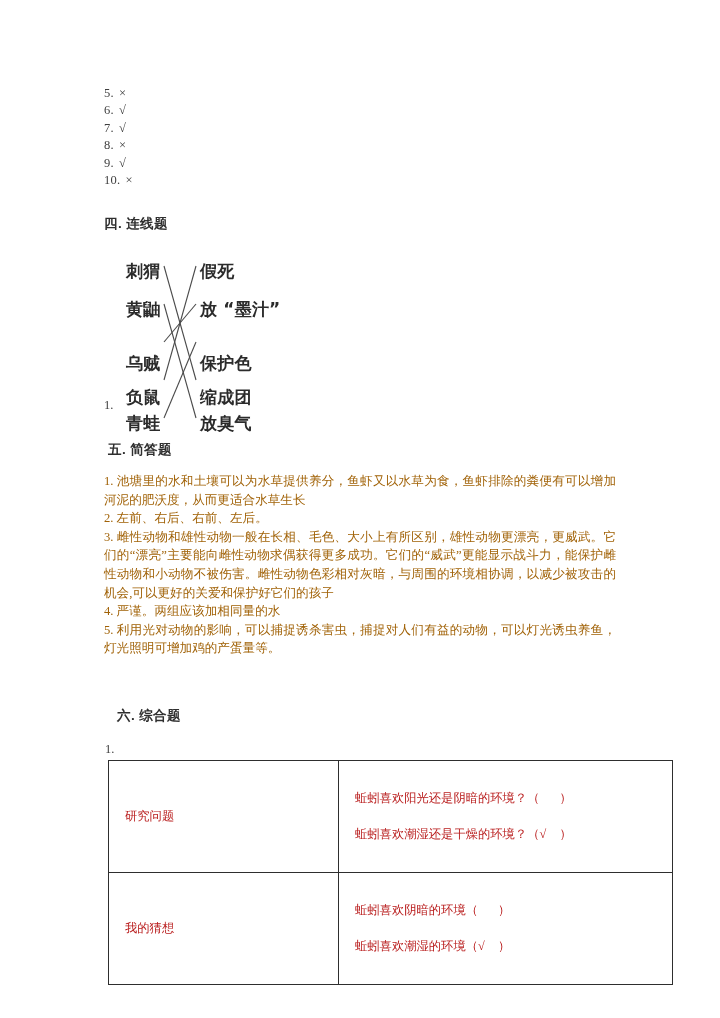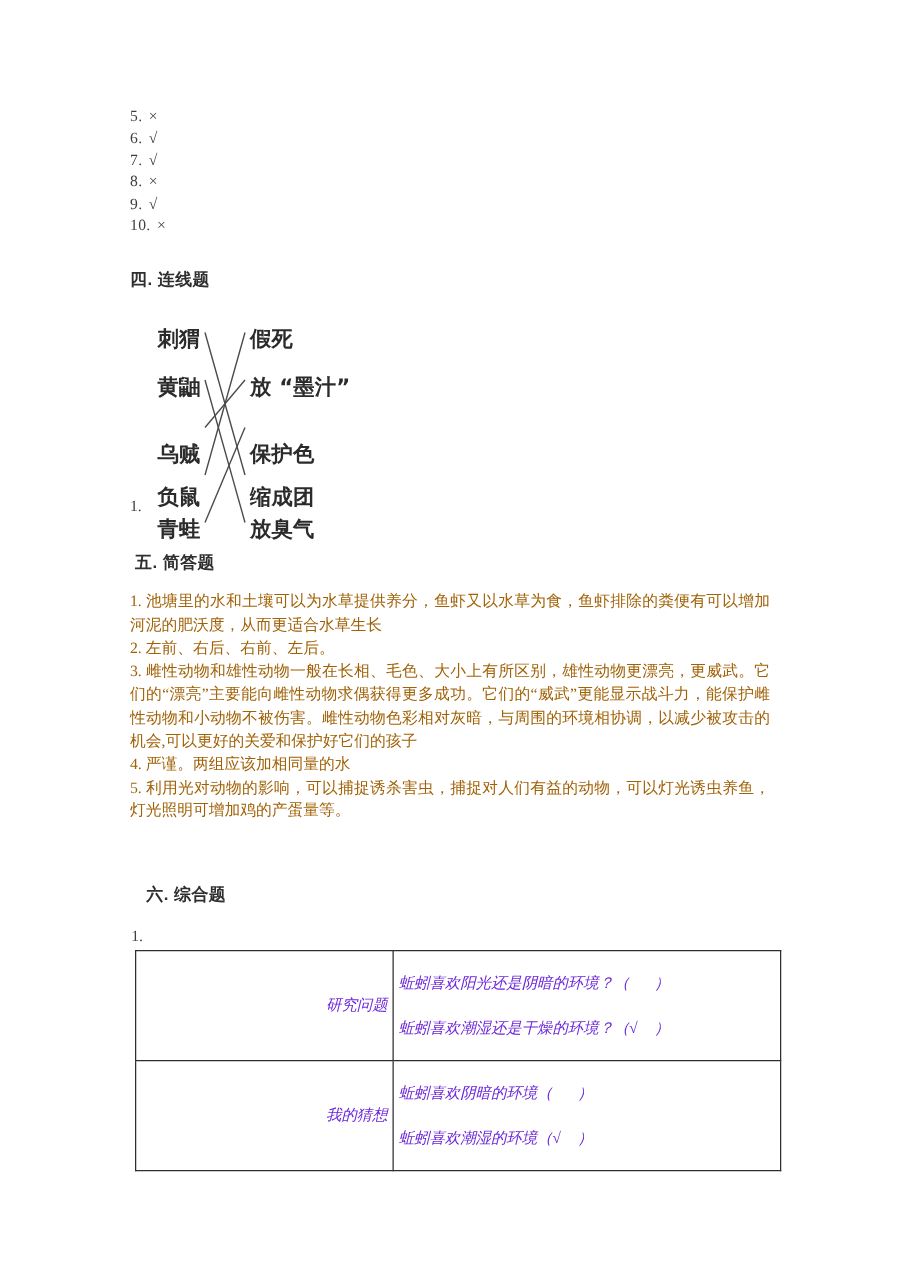--- a/index.html
+++ b/index.html
@@ -116,34 +116,33 @@
   .data-table {
     position: absolute;
     left: 108px;
     top: 760px;
     width: 500px;
     border-collapse: collapse;
     table-layout: fixed;
   }
   .data-table td {
     border: 1px solid #2e2e2e;
-    padding: 4px;
+    padding: 16px;
     vertical-align: middle;
     font-size: 12.3px;
-    color: #6d28d9;
-    font-style: italic;
+    color: #b91c1c;
   }
   .col-label { width: 197px; height: 79px; }
   .col-body  { width: 301px; }
   .cell-label-left {
     padding-left: 8px;
-    text-align: right;
+    text-align: left;
   }
   .cell-label-center {
-    text-align: right;
+    text-align: left;
   }
   .cell-lines {
     padding: 9px 0 9px 9px;
   }
   .cell-line {
     line-height: 17px;
     white-space: nowrap;
   }
   .cell-line.second { margin-top: 19px; }
   .paren-gap { display: inline-block; width: 20px; }

